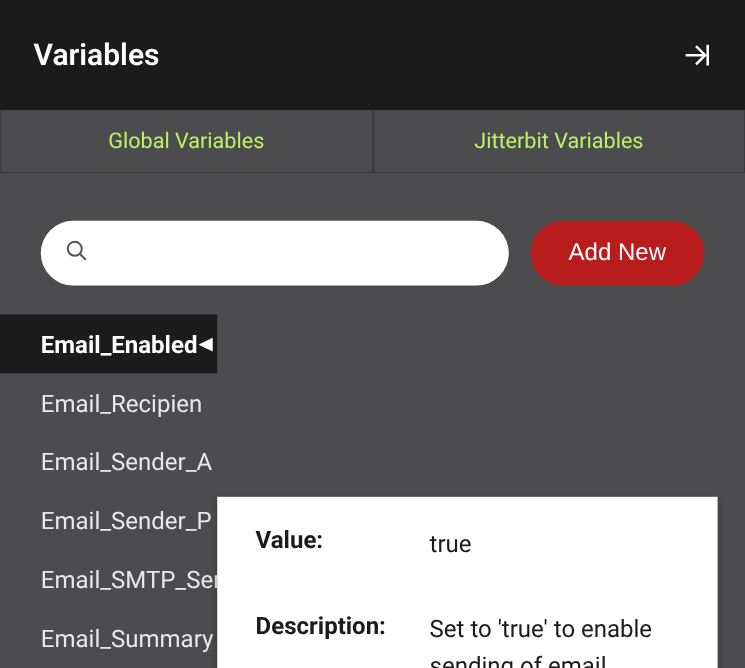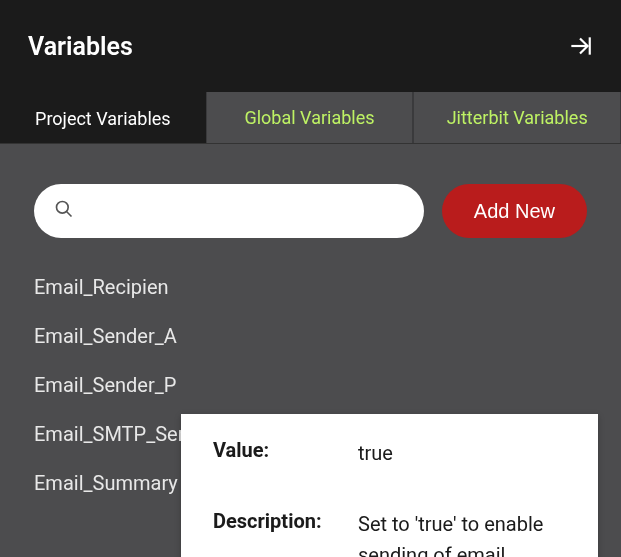--- a/index.html
+++ b/index.html
@@ -168,23 +168,20 @@
   <div class="collapse-icon">
     <svg viewBox="0 0 24 24">
         <path d="M4 12h14"></path>
         <path d="M12 5l7 7-7 7"></path>
         <path d="M21 4v16"></path>
       </svg>
   </div>
 </div>
 
 <div class="tabs">
-  <div class="tab active">
-    <span>Project Variables</span>
-  </div>
   <div class="tab inactive">
     <span>Global Variables</span>
   </div>
   <div class="tab inactive">
     <span>Jitterbit Variables</span>
   </div>
 </div>
 
 <div class="content">
 
@@ -195,20 +192,24 @@
             <circle cx="10" cy="10" r="7"></circle>
             <line x1="15" y1="15" x2="21" y2="21"></line>
           </svg>
       </span>
       <input class="search-input" type="text" placeholder="" style="">
     </div>
     <button class="add-btn">Add New</button>
   </div>
 
   <div class="var-list">
+    <div class="var-item selected">
+      <span class="var-label">Email_Enabled</span>
+      <span class="glyph">◀</span>
+    </div>
     <div class="var-item">
       <span class="var-label">Email_Recipien</span>
     </div>
     <div class="var-item">
       <span class="var-label">Email_Sender_A</span>
     </div>
     <div class="var-item">
       <span class="var-label">Email_Sender_P</span>
     </div>
     <div class="var-item">

